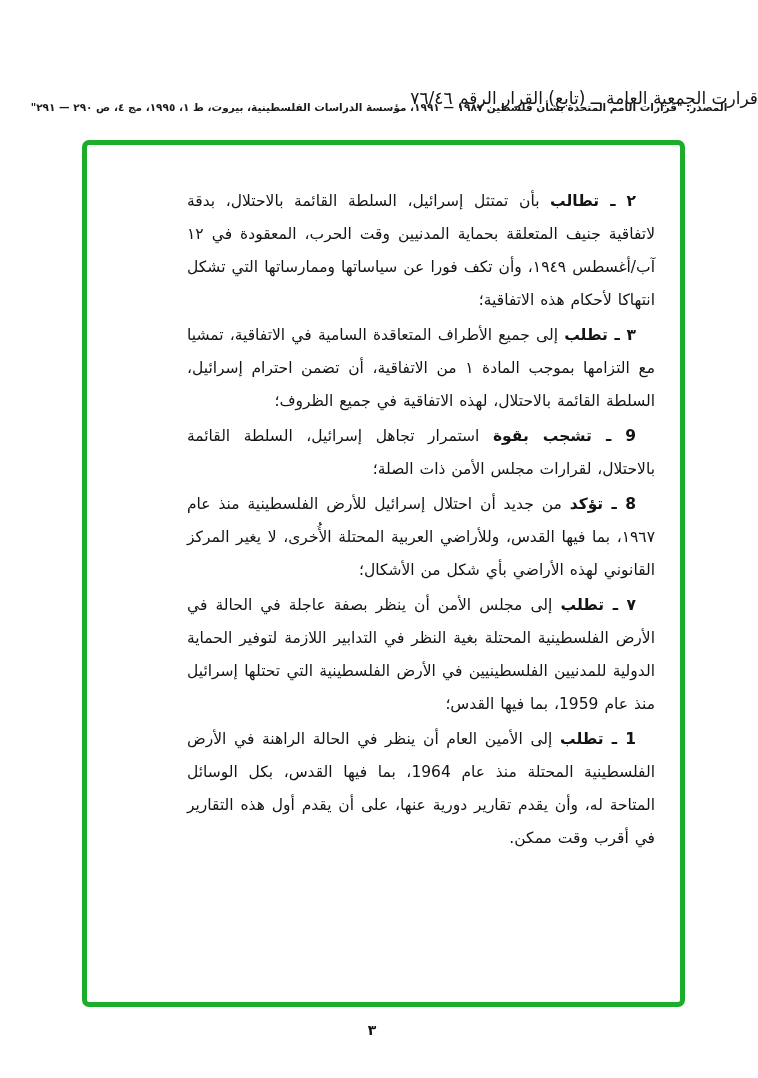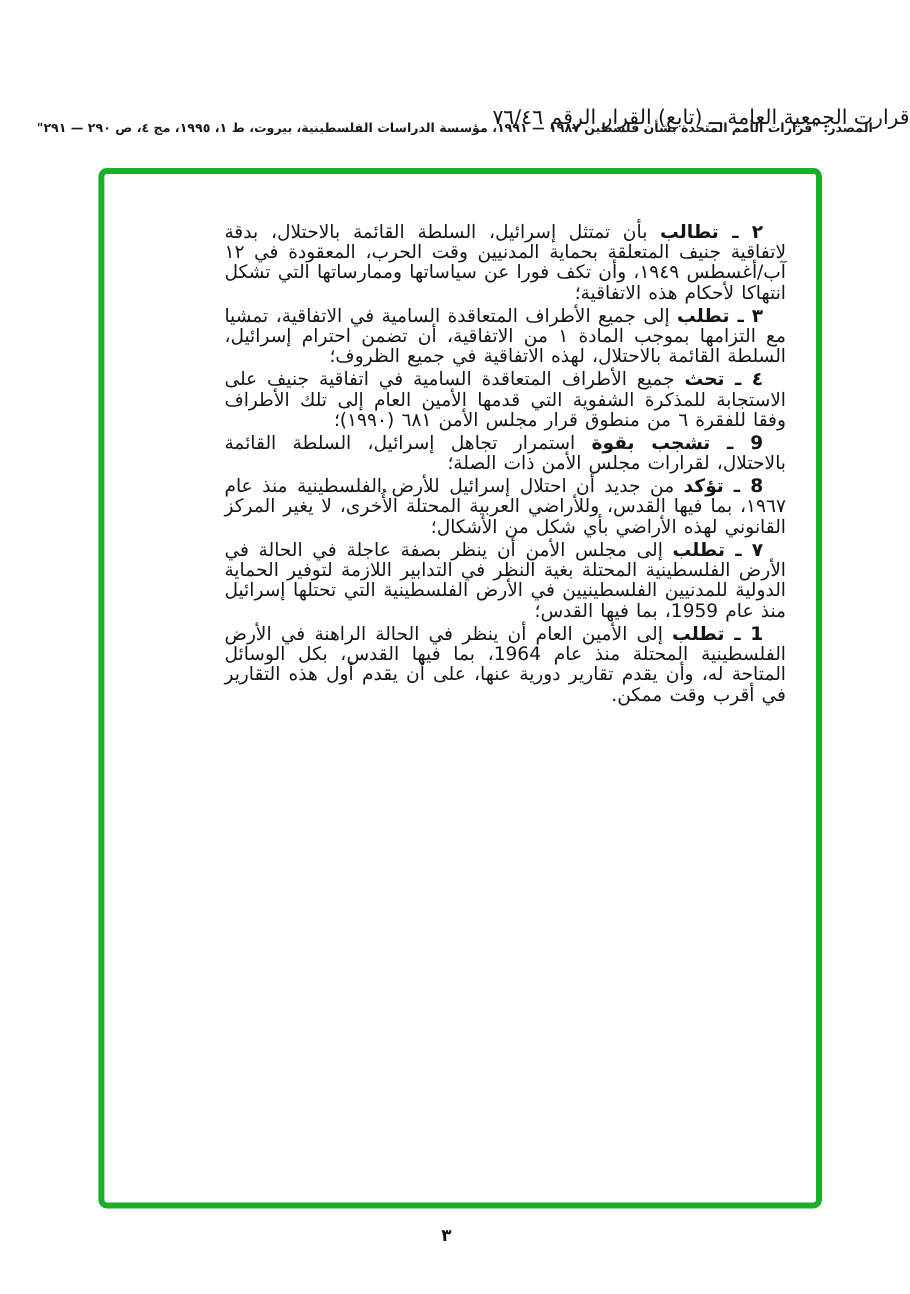--- a/index.html
+++ b/index.html
@@ -42,21 +42,21 @@
     position: absolute;
     top: 40px; right: 25px;
     width: 468px;
     direction: rtl;
   }
   .text-block p {
     direction: rtl;
     text-align: justify;
     text-indent: 19px;
     font-size: 15.5px;
-    line-height: 17px;
+    line-height: 33px;
     margin: 0 0 2px 0;
     color: #141414;
     word-spacing: 1px;
   }
   .text-block p b { font-weight: bold; }
   .page-number {
     position: absolute;
     top: 1022px; left: 0; right: 14px;
     text-align: center;
     direction: rtl;
@@ -69,21 +69,20 @@
 <body>
 
 <div class="doc-title">قرارت الجمعية العامة ــ (تابع) القرار الرقم ٧٦/٤٦</div>
 
 <div class="source-line">المصدر: "قرارات الأمم المتحدة بشأن فلسطين ١٩٨٧ — ١٩٩١، مؤسسة الدراسات الفلسطينية، بيروت، ط ١، ١٩٩٥، مج ٤، ص ٢٩٠ — ٢٩١"</div>
 
 <div class="content-frame">
   <div class="text-block">
     <p><b>٢ ـ تطالب</b><span> بأن تمتثل إسرائيل، السلطة القائمة بالاحتلال، بدقة لاتفاقية جنيف المتعلقة بحماية المدنيين وقت الحرب، المعقودة في ١٢ آب/أغسطس ١٩٤٩، وأن تكف فورا عن سياساتها وممارساتها التي تشكل انتهاكا لأحكام هذه الاتفاقية؛</span></p>
     <p><b>٣ ـ تطلب</b><span> إلى جميع الأطراف المتعاقدة السامية في الاتفاقية، تمشيا مع التزامها بموجب المادة ١ من الاتفاقية، أن تضمن احترام إسرائيل، السلطة القائمة بالاحتلال، لهذه الاتفاقية في جميع الظروف؛</span></p>
-    <p><b>٤ ـ تحث</b><span> جميع الأطراف المتعاقدة السامية في اتفاقية جنيف على الاستجابة للمذكرة الشفوية التي قدمها الأمين العام إلى تلك الأطراف وفقا للفقرة ٦ من منطوق قرار مجلس الأمن ٦٨١ (١٩٩٠)؛</span></p>
     <p><b>9 ـ تشجب بقوة</b><span> استمرار تجاهل إسرائيل، السلطة القائمة بالاحتلال، لقرارات مجلس الأمن ذات الصلة؛</span></p>
     <p><b>8 ـ تؤكد</b><span> من جديد أن احتلال إسرائيل للأرض الفلسطينية منذ عام ١٩٦٧، بما فيها القدس، وللأراضي العربية المحتلة الأُخرى، لا يغير المركز القانوني لهذه الأراضي بأي شكل من الأشكال؛</span></p>
     <p><b>٧ ـ تطلب</b><span> إلى مجلس الأمن أن ينظر بصفة عاجلة في الحالة في الأرض الفلسطينية المحتلة بغية النظر في التدابير اللازمة لتوفير الحماية الدولية للمدنيين الفلسطينيين في الأرض الفلسطينية التي تحتلها إسرائيل منذ عام 1959، بما فيها القدس؛</span></p>
     <p><b>1 ـ تطلب</b><span> إلى الأمين العام أن ينظر في الحالة الراهنة في الأرض الفلسطينية المحتلة منذ عام 1964، بما فيها القدس، بكل الوسائل المتاحة له، وأن يقدم تقارير دورية عنها، على أن يقدم أول هذه التقارير في أقرب وقت ممكن.</span></p>
   </div>
 </div>
 
 <div class="page-number">٣</div>
 
 </body></html>

